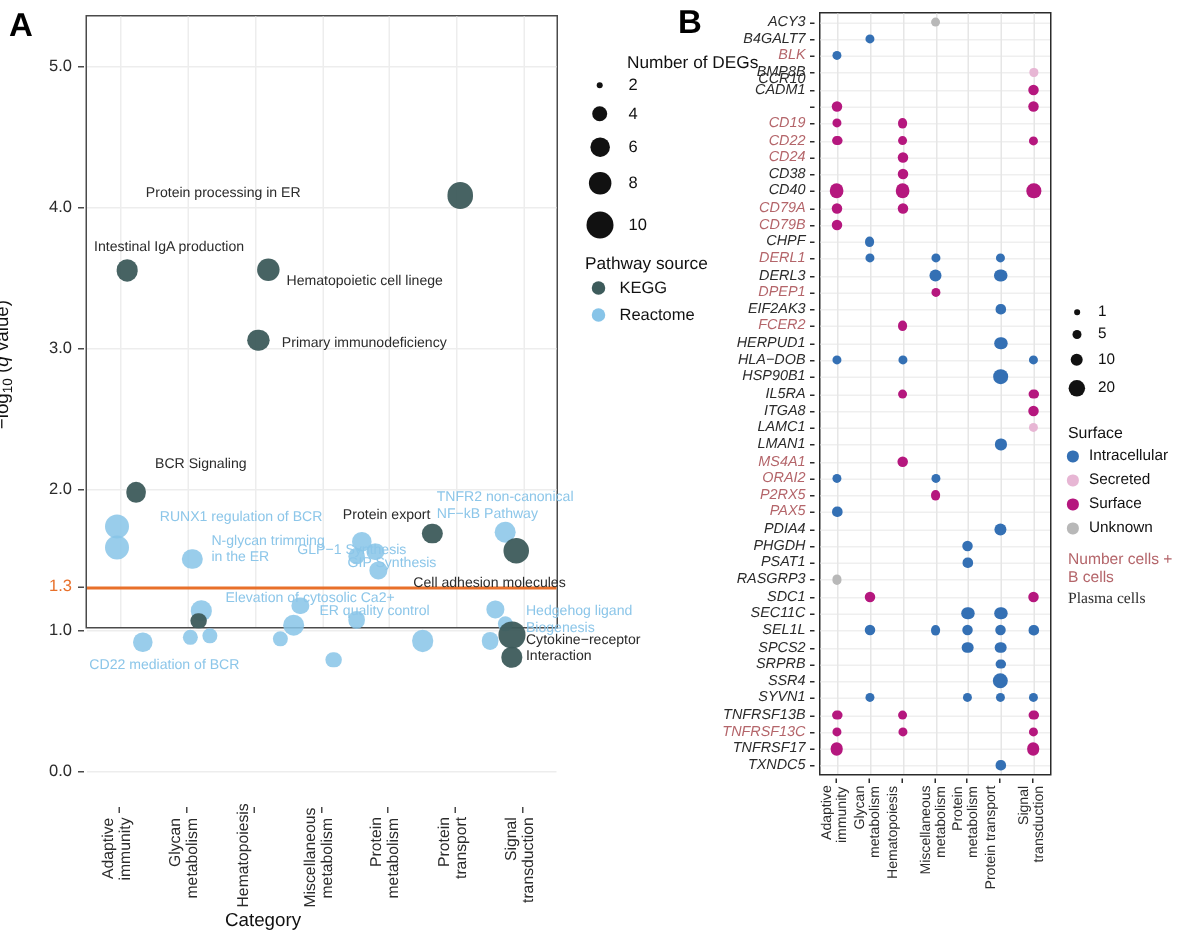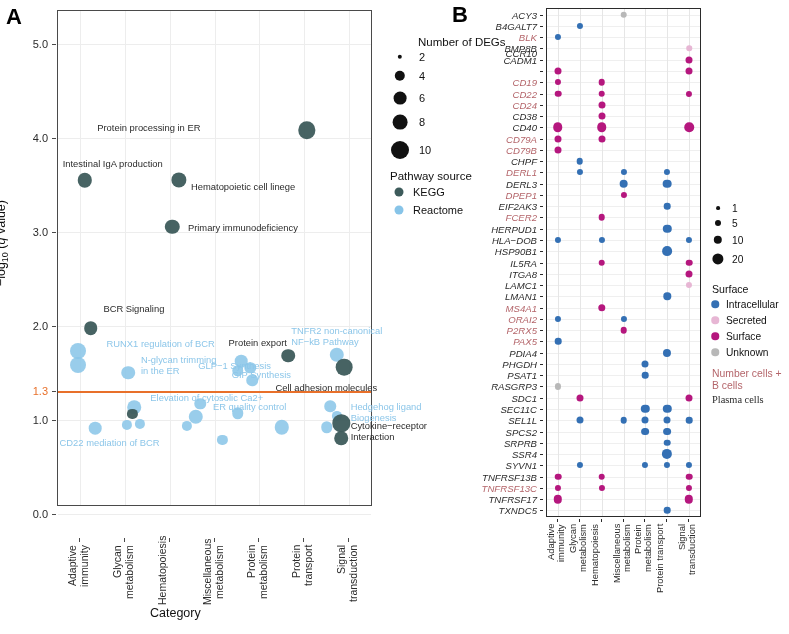--- a/index.html
+++ b/index.html
@@ -3,21 +3,21 @@
 <meta charset="utf-8">
 <style>
   html,body{margin:0;padding:0;background:#ffffff;}
   body{width:789px;height:634px;position:relative;overflow:hidden;
        font-family:"Liberation Sans", sans-serif;color:#1a1a1a;}
   .fig{position:absolute;left:0;top:0;width:789px;height:634px;}
 
   .panel-letter{position:absolute;font-size:22px;font-weight:bold;color:#000;}
 
   
-  #panelA-plot{position:absolute;left:57px;top:10px;width:315px;height:496px;
+  #panelA-plot{position:absolute;left:57px;top:10px;width:315px;height:409px;
                border:1px solid #4a4a4a;background:#fff;box-sizing:border-box;}
   .gridv{position:absolute;top:0;bottom:0;width:1px;background:#ededed;}
   .gridh{position:absolute;left:0;right:0;height:1px;background:#ededed;}
   .thresh{position:absolute;left:0;right:0;height:1.4px;background:#e8702a;}
 
   .bub{position:absolute;border-radius:50%;transform:translate(-50%,-50%);}
   .kegg{background:#3d5b5b;}
   .reac{background:#87c4e8;}
 
   .plab{position:absolute;font-size:9.4px;line-height:10.6px;white-space:pre;}

